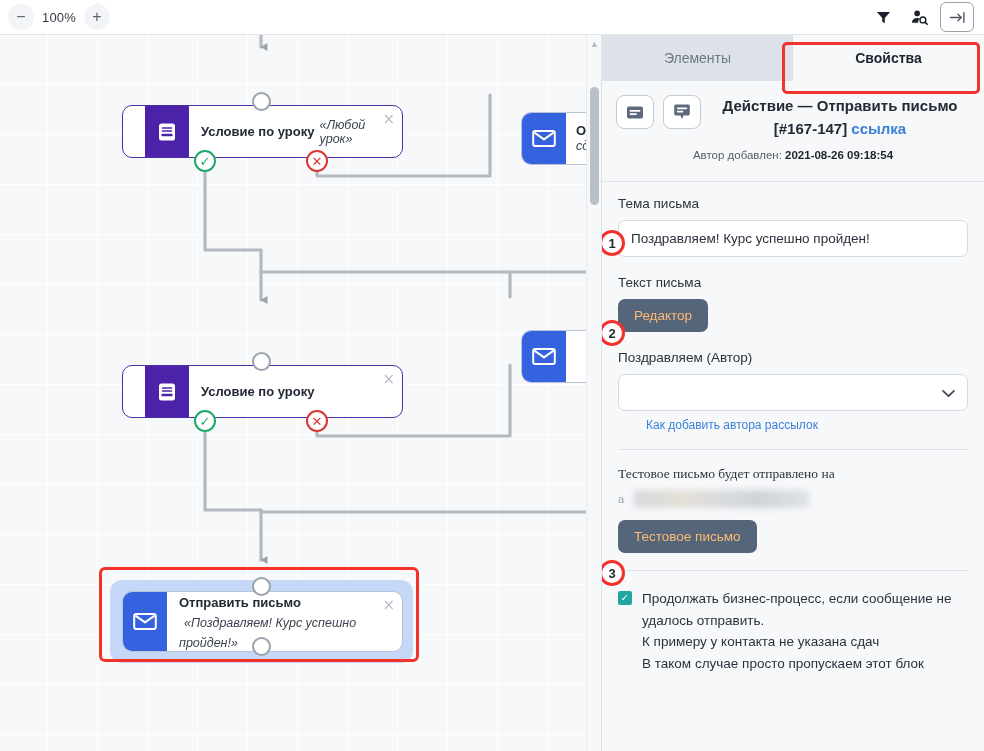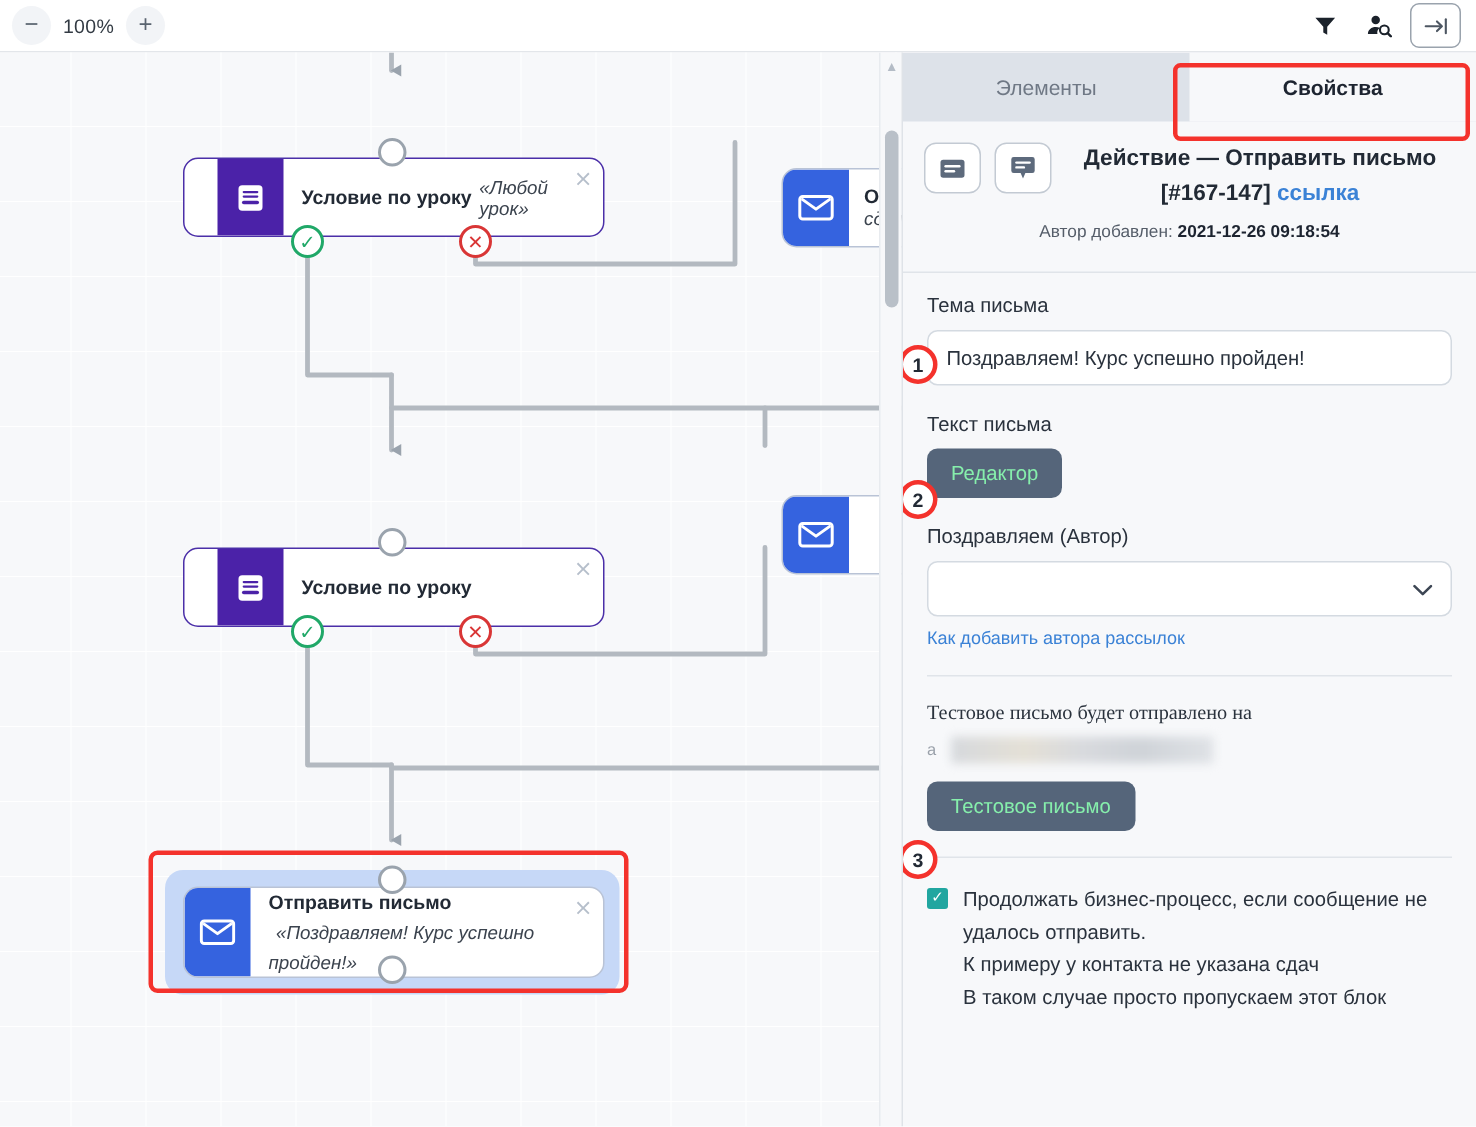--- a/index.html
+++ b/index.html
@@ -155,21 +155,21 @@
   .hr { height: 1px; background: #e0e4e9; margin: 10px 0 0; }
 
   .panel-body { padding: 14px 16px 0; position: relative; }
   .field-label { font-size: 13.5px; color: #2a323d; margin-bottom: 9px; }
   .text-input {
     width: 100%; height: 37px; border: 1px solid #d4dae1; border-radius: 7px;
     background: #ffffff; padding: 0 12px; font-size: 13.5px; color: #2a323d;
     font-family: "Liberation Sans", sans-serif; outline: none;
   }
   .btn-dark {
-    background: #55657a; color: #86efac; border: none; border-radius: 7px;
+    background: #55657a; color: #fdba74; border: none; border-radius: 7px;
     height: 33px; padding: 0 16px; font-size: 13.5px; cursor: pointer;
     font-family: "Liberation Sans", sans-serif;
   }
   .select-box {
     width: 100%; height: 37px; border: 1px solid #d4dae1; border-radius: 7px;
     background: #ffffff; display: flex; align-items: center;
     padding: 0 12px; font-size: 13.5px; color: #2a323d; cursor: pointer;
     position: relative;
   }
   .select-caret {
@@ -378,21 +378,21 @@
             <rect x="3.8" y="6.8" width="6.6" height="1.6" rx=".8" fill="#ffffff"></rect>
           </svg>
         </button>
         <div class="head-title">
           <span>Действие — Отправить письмо [#167-147]</span>
           <span class="head-link">ссылка</span>
         </div>
       </div>
       <div class="head-meta">
         <span>Автор добавлен:</span>
-        <b>2021-12-26 09:18:54</b>
+        <b>2021-08-26 09:18:54</b>
       </div>
     </div>
     <div class="hr"></div>
 
     <div class="panel-body">
 
       <div>
         <div class="field-label">Тема письма</div>
         <input class="text-input" type="text" value="Поздравляем! Курс успешно пройден!" placeholder="Тема письма" style="">
       </div>
@@ -405,21 +405,21 @@
       <div style="margin-top:18px;">
         <div class="field-label">Поздравляем (Автор)</div>
         <div class="select-box">
           <span></span>
           <span class="select-caret">
             <svg width="13" height="8" viewBox="0 0 13 8" aria-hidden="true">
               <path d="M1 1.3L6.5 6.6 12 1.3" fill="none" stroke="#3d4654" stroke-width="1.7" stroke-linecap="round" stroke-linejoin="round"></path>
             </svg>
           </span>
         </div>
-        <a class="link-sm" style="margin-top:7px;">Как добавить автора рассылок</a>
+        <a class="link-sm" style="margin-top:7px;margin-left:28px;">Как добавить автора рассылок</a>
       </div>
 
       <div class="divider" style="margin-top:16px;"></div>
 
       <div style="margin-top:16px;">
         <div class="field-label" style="margin-bottom:8px;font-family:Liberation Serif, serif;">Тестовое письмо будет отправлено на</div>
         <div class="email-row">
           <span class="email-prefix">a</span>
           <div class="blurred-email"></div>
         </div>

